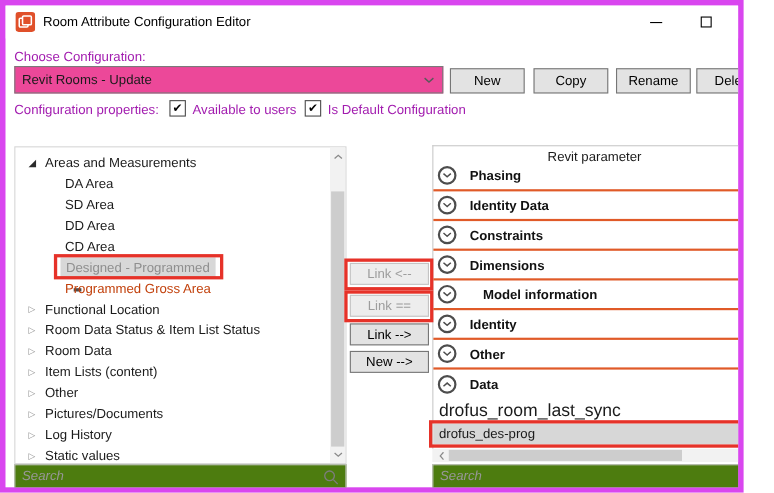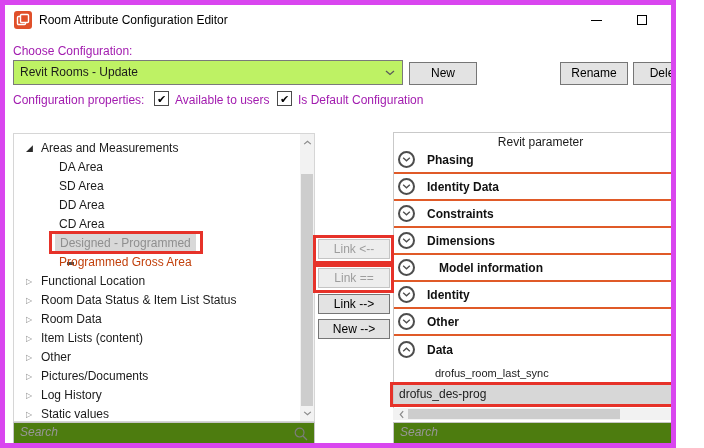--- a/index.html
+++ b/index.html
@@ -13,21 +13,21 @@
   .titlebar { position:absolute; top:0; left:0; width:704px; height:30px; background:#ffffff; }
   .appicon { position:absolute; left:9px; top:6px; width:18px; height:18px; }
   .title { position:absolute; left:34px; top:8px; font-size:12px; color:#000; }
   .wbtn { position:absolute; top:0; width:45px; height:30px; display:flex; align-items:center; justify-content:center; }
   .minbar { width:11px; height:1px; background:#000; }
   .maxbox { width:10px; height:10px; border:1px solid #000; }
   .closex { font-size:12px; color:#000; line-height:1; }
 
   
   .label { color:#a21caf; }
-  .combo { position:absolute; left:8px; top:55px; width:390px; height:25px; background:#bef264;
+  .combo { position:absolute; left:8px; top:55px; width:390px; height:25px; background:#ec4899;
            border:1px solid #7a7a7a; line-height:23px; padding-left:6px; }
   .combo-chev { position:absolute; right:7px; top:9px; }
   .btn { position:absolute; top:57px; width:68px; height:23px; background:#e3e3e3;
          border:1px solid #767676; text-align:center; line-height:21px; font-size:12px; color:#000; }
 
   .checkbox { position:absolute; width:15px; height:15px; background:#fff; border:1px solid #4a4a4a;
               text-align:center; line-height:14px; font-size:11px; color:#000; }
 
   
   .treebox { position:absolute; left:8px; top:128px; width:302px; height:289px;
@@ -63,21 +63,21 @@
 
   
   .rpanel { position:absolute; left:388px; top:127px; width:312px; height:276px; background:#fff;
             border:1px solid #c9c9c9; border-bottom:0; }
   .rheader { position:absolute; left:389px; top:130px; width:293px; text-align:center; font-size:12px; color:#1b1b1b; }
   .grow { position:absolute; left:389px; width:293px; height:27px; display:flex; align-items:center; }
   .grow.lined { border-bottom:2px solid #e05a28; }
   .cc { width:17px; height:17px; min-width:17px; border:2px solid #4d4d4d; border-radius:50%;
         display:flex; align-items:center; justify-content:center; margin-left:4px; }
   .glabel { font-weight:bold; font-size:12px; margin-left:12px; color:#111; }
-  .ditem { position:absolute; left:394px; font-size:11px; line-height:21px;margin-left:36px; }
+  .ditem { position:absolute; left:394px; font-size:16px; line-height:21px; }
   .dsel { position:absolute; left:389px; top:380px; width:285px; height:19px; background:#d7d7d7;
           line-height:19px; padding-left:5px; font-size:12px; color:#1b1b1b; }
 
   .clip-item { position:absolute; left:53px; top:128px; width:7px; height:3px; background:#4d4d4d; }
 </style>
 </head>
 <body>
 
 <div id="win">
 
@@ -100,20 +100,21 @@
   </div>
 
   <div class="abs label" style="left:8px; top:39px;">Choose Configuration:</div>
   <div class="combo">
     <span>Revit Rooms - Update</span>
     <svg class="combo-chev" width="10" height="6" viewBox="0 0 10 6">
         <path d="M1 1l4 3.5L9 1" fill="none" stroke="#5a5a5a" stroke-width="1.3"></path>
       </svg>
   </div>
   <div class="btn" style="left:404px;">New</div>
+  <div class="btn" style="left:480px;">Copy</div>
   <div class="btn" style="left:555px;">Rename</div>
   <div class="btn" style="left:628px;">Delete</div>
 
   <div class="abs label" style="left:8px; top:88px;">Configuration properties:</div>
   <div class="checkbox" style="left:149px; top:86px;"><span>✔</span></div>
   <div class="abs label" style="left:170px; top:88px;">Available to users</div>
   <div class="checkbox" style="left:272px; top:86px;"><span>✔</span></div>
   <div class="abs label" style="left:293px; top:88px;">Is Default Configuration</div>
 
 

